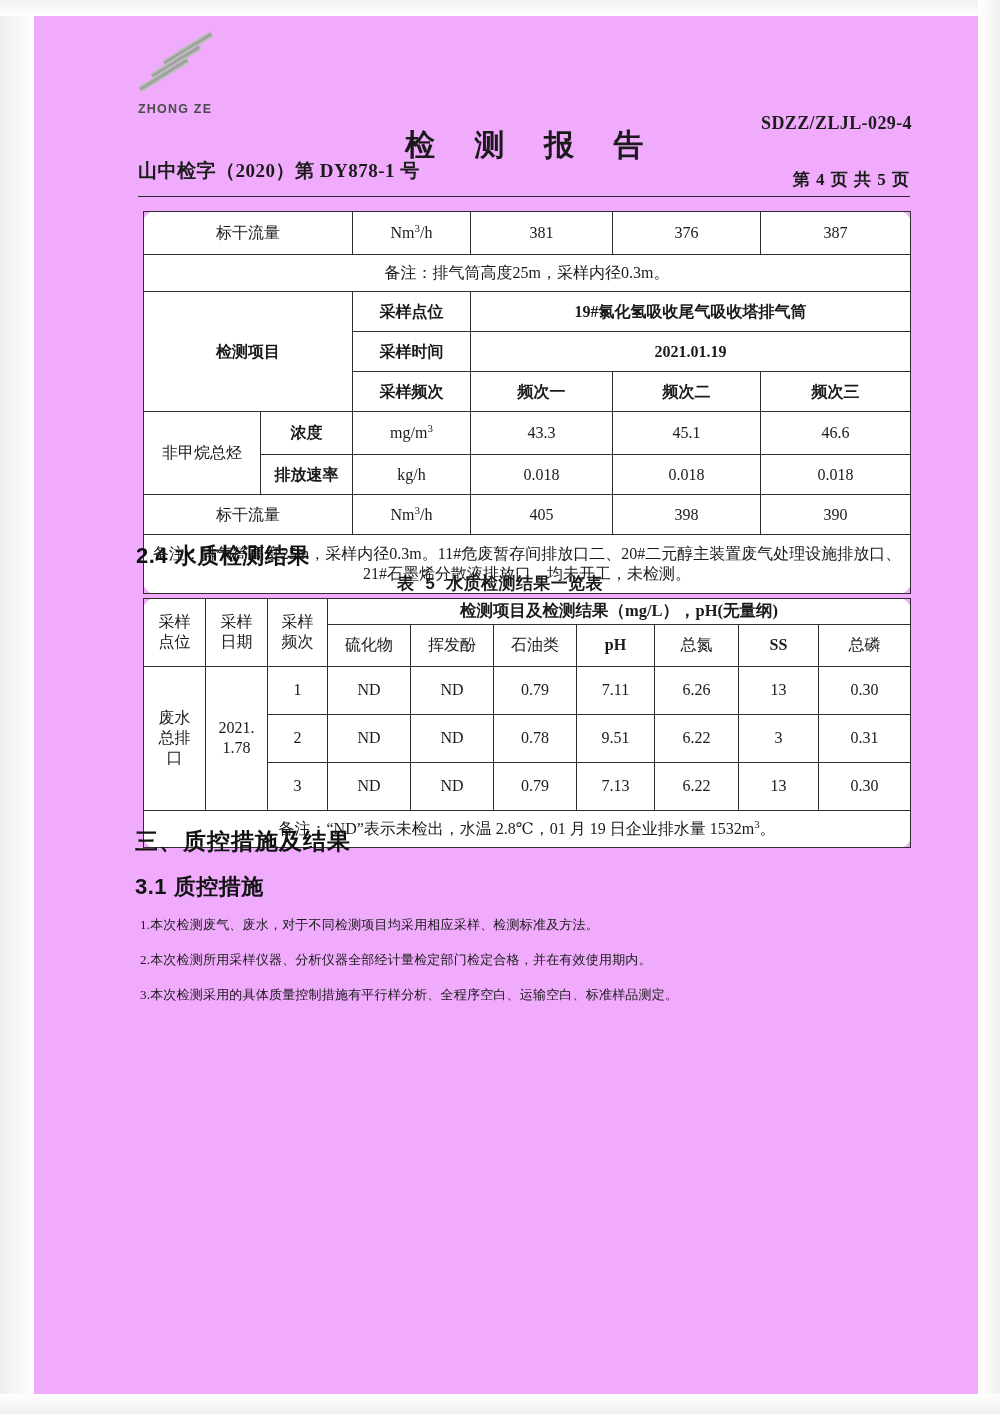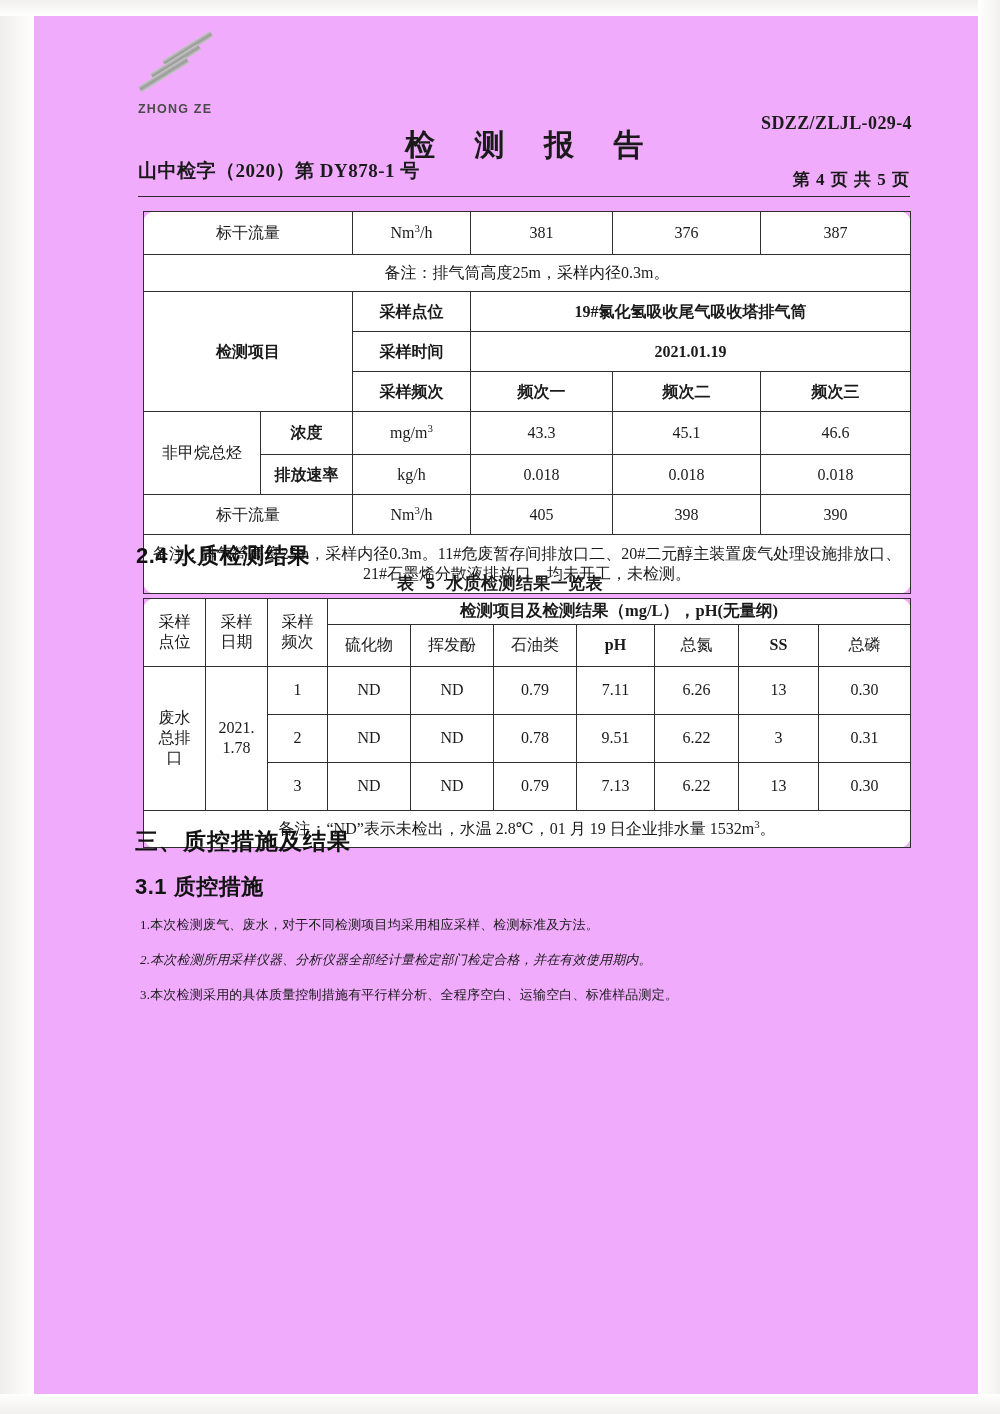--- a/index.html
+++ b/index.html
@@ -262,15 +262,15 @@
       <tr>
         <td class="note" colspan="10" style="height:32px"><span>备注：“ND”表示未检出，水温 2.8℃，01 月 19 日企业排水量 1532m</span><sup>3</sup><span>。</span></td>
       </tr>
     </tbody>
   </table>
 
   <div class="h1cn" style="left:135px;top:826px;">三、质控措施及结果</div>
   <div class="h2" style="left:135px;top:872px;">3.1 质控措施</div>
 
   <div class="para" style="top:916px;">1.本次检测废气、废水，对于不同检测项目均采用相应采样、检测标准及方法。</div>
-  <div class="para" style="top:951px;font-style:italic;">2.本次检测所用采样仪器、分析仪器全部经计量检定部门检定合格，并在有效使用期内。</div>
+  <div class="para" style="top:951px;">2.本次检测所用采样仪器、分析仪器全部经计量检定部门检定合格，并在有效使用期内。</div>
   <div class="para" style="top:986px;">3.本次检测采用的具体质量控制措施有平行样分析、全程序空白、运输空白、标准样品测定。</div>
 </div>
 
 </body></html>

